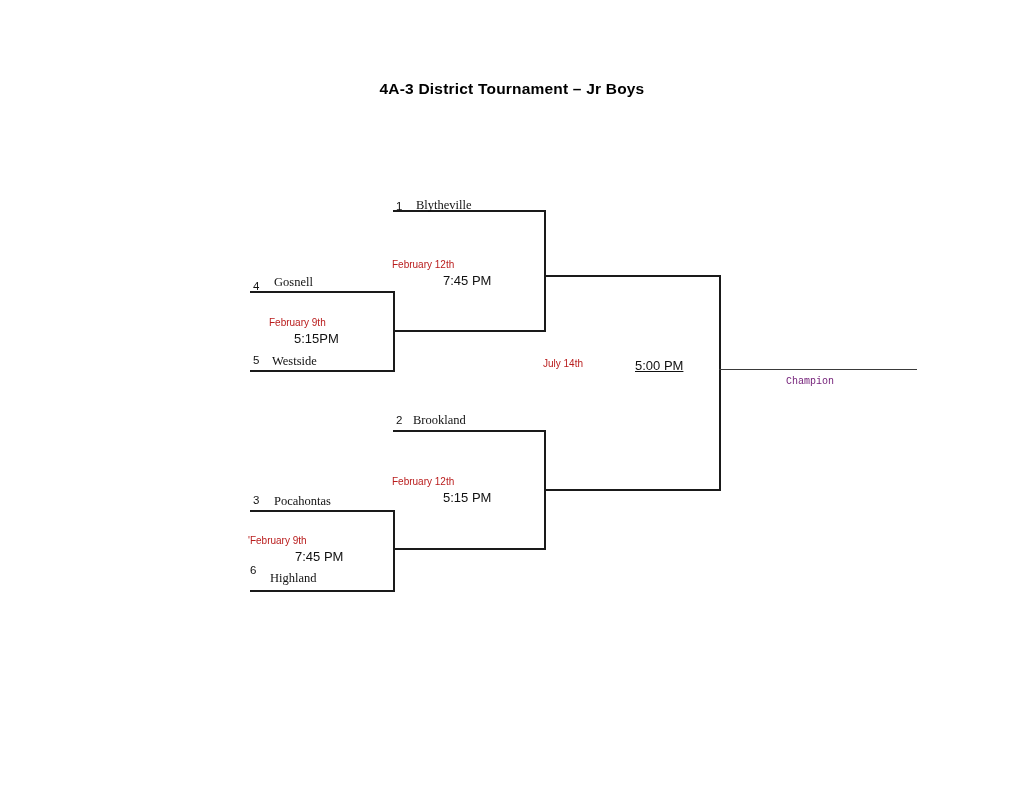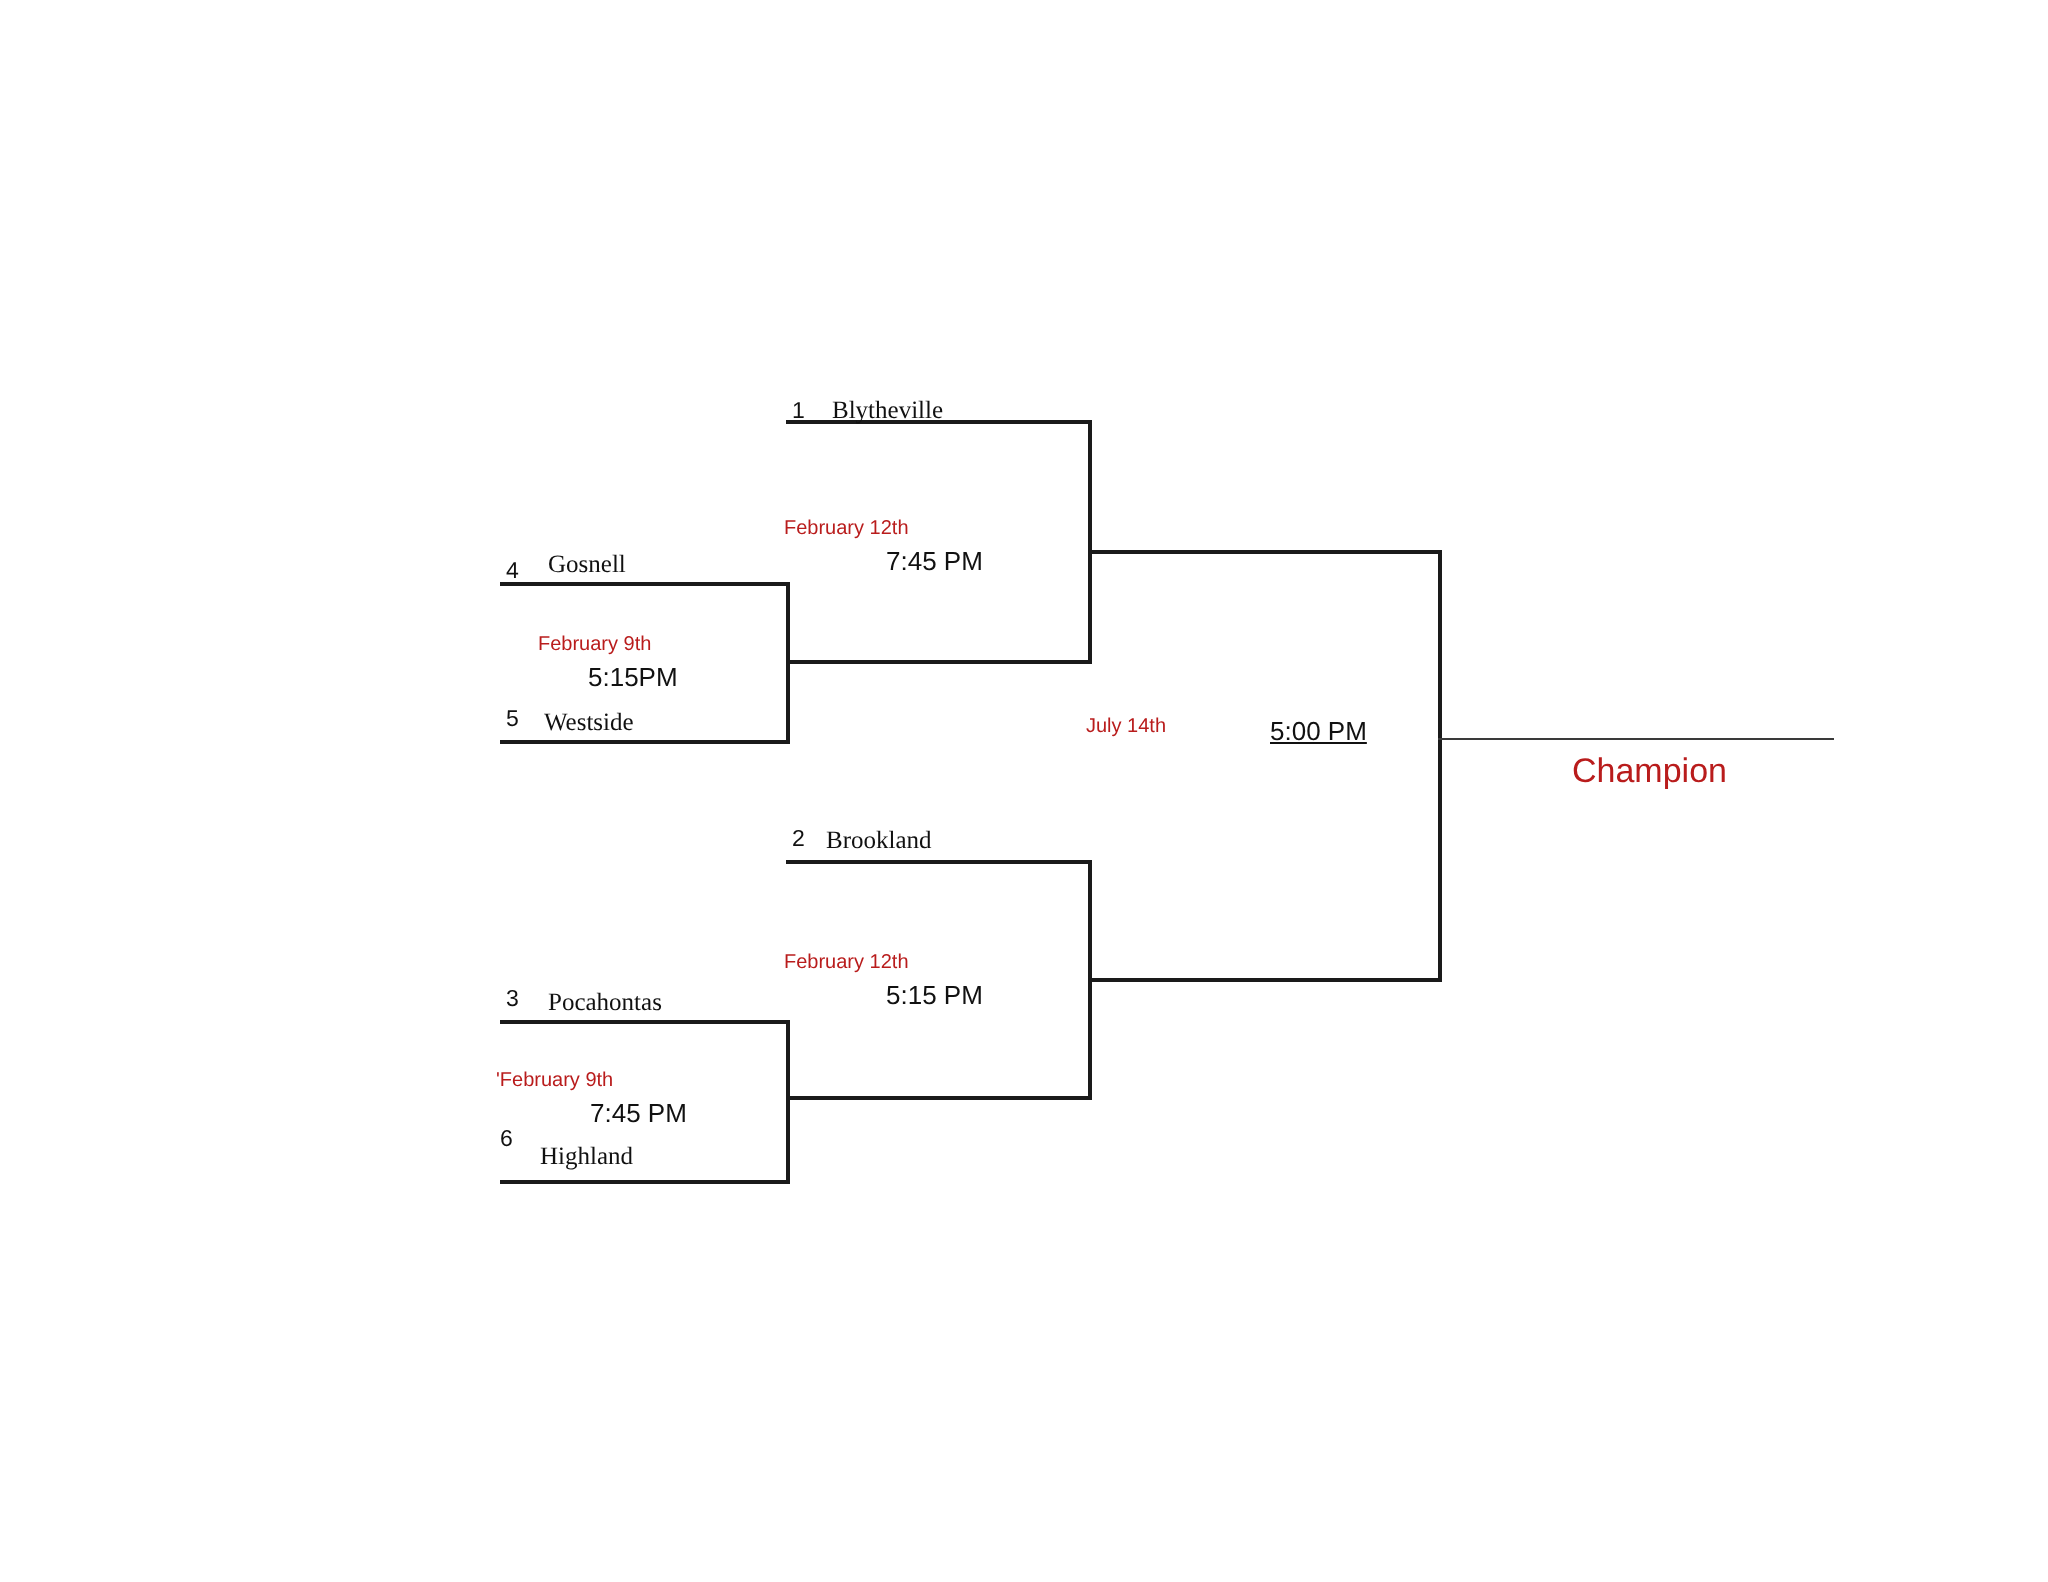--- a/index.html
+++ b/index.html
@@ -79,31 +79,32 @@
   }
   .gametime {
     position: absolute;
     font-family: "Liberation Sans", sans-serif;
     font-size: 13px;
     color: #111111;
     white-space: pre;
   }
   .champion-label {
     position: absolute;
-    font-family: Liberation Sans, sans-serif;
-    font-size: 17px;
-    color: #b91c1c;
+    font-family: Liberation Mono, monospace;
+    font-size: 10px;
+    color: #701a75;
     white-space: pre;
   }
 </style>
 </head>
 <body>
 
 <div id="page">
 
+  <div class="title">4A-3 District Tournament – Jr Boys</div>
 
   <div class="hline" style="left:250px; top:291px; width:145px;"></div>
   <div class="seed sans" style="left:253px; top:280px;">4</div>
   <div class="team" style="left:274px; top:275px;">Gosnell</div>
 
   <div class="gamedate" style="left:249px; top:317px;margin-left:20px;">February 9th</div>
   <div class="gametime" style="left:294px; top:331px;">5:15PM</div>
 
   <div class="hline" style="left:250px; top:370px; width:145px;"></div>
   <div class="seed sans" style="left:253px; top:354px;">5</div>

